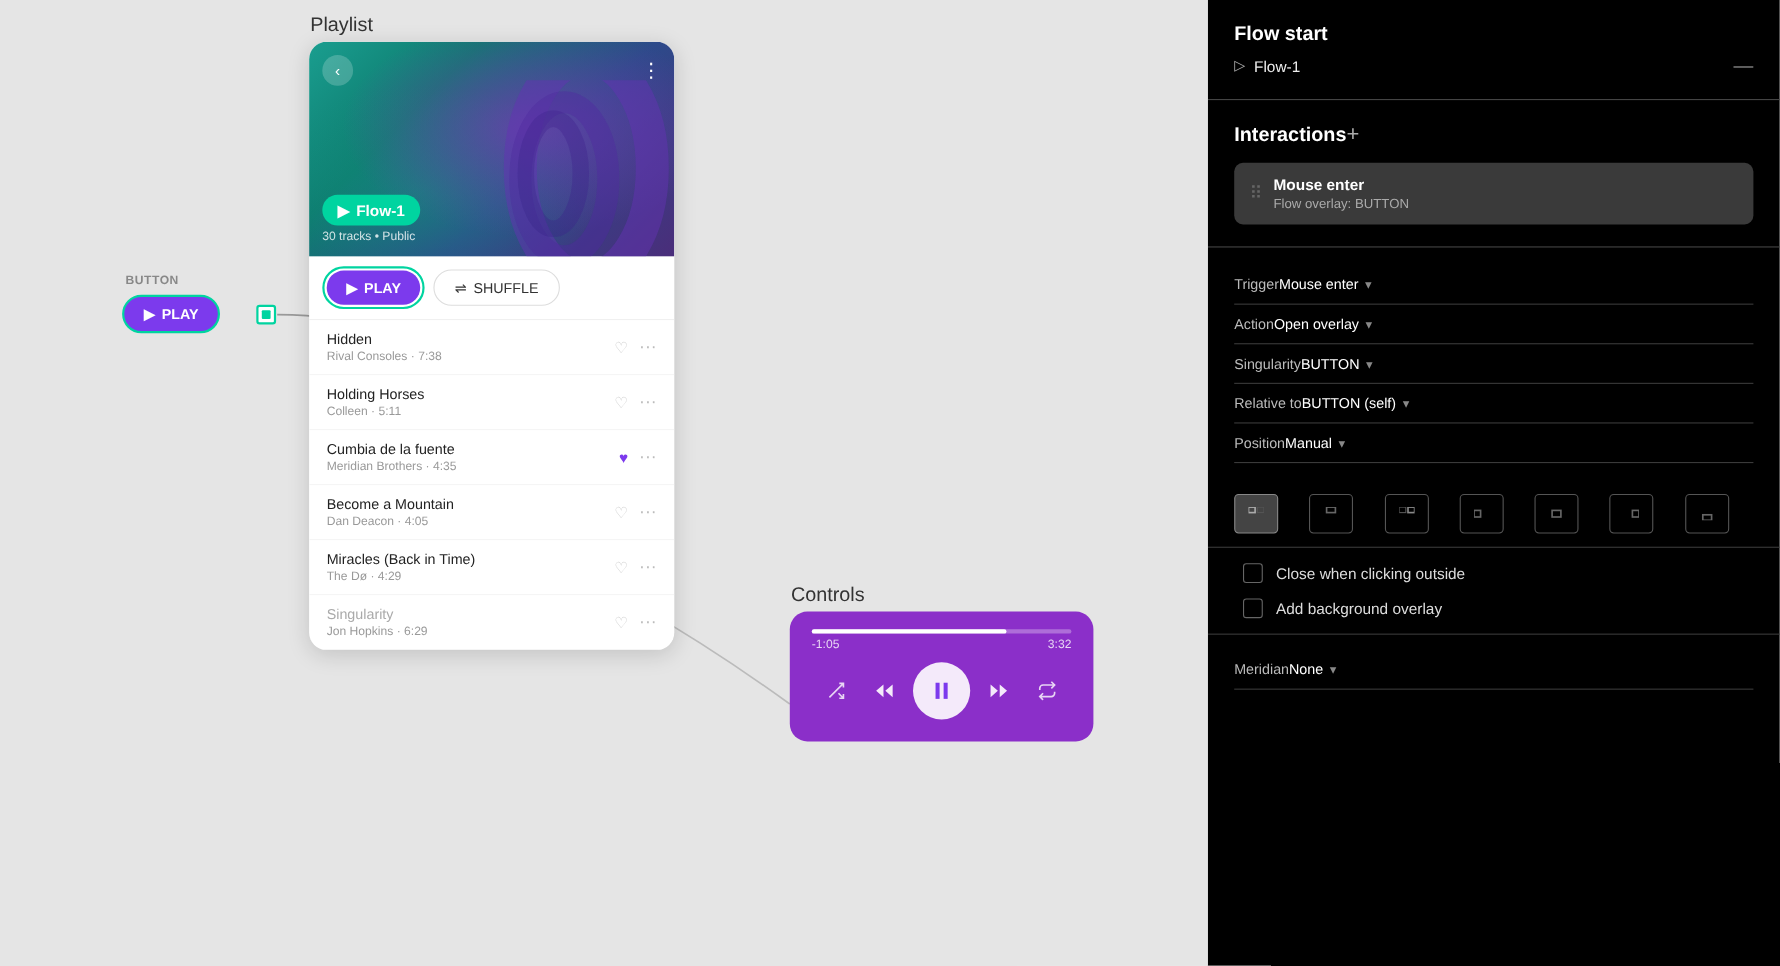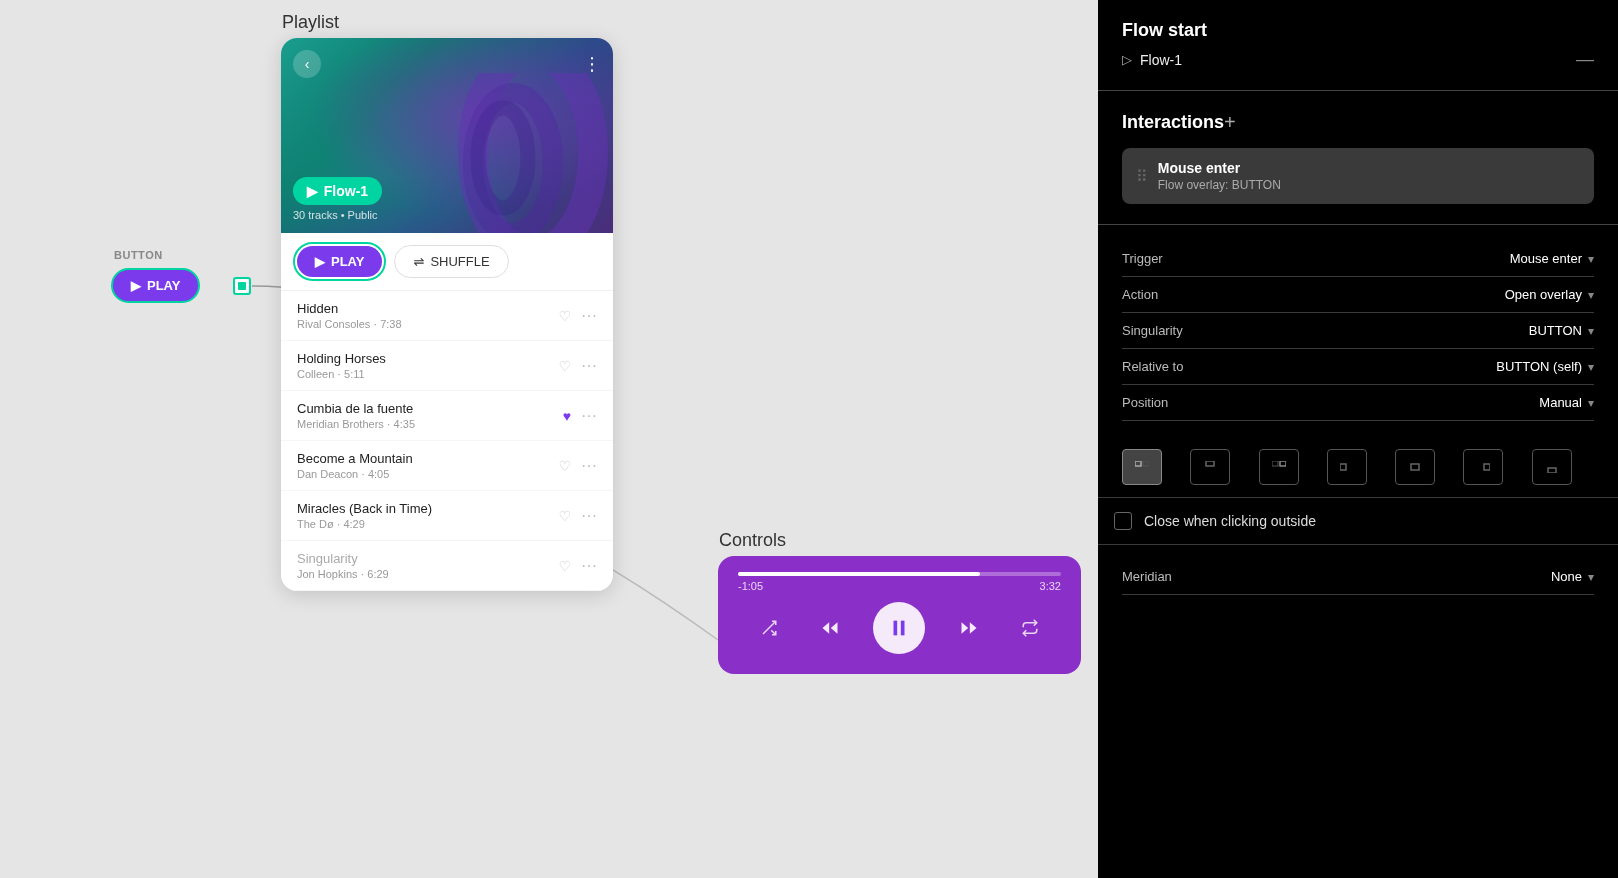--- a/index.html
+++ b/index.html
@@ -253,21 +253,21 @@
       left: 719px;
       font-size: 18px;
       font-weight: 400;
       color: #333;
     }
 
     .controls-widget {
       position: absolute;
       top: 556px;
       left: 718px;
-      width: 363px;
+      width: 276px;
       background: #8b2fc9;
       border-radius: 16px;
       padding: 16px 20px 20px;
     }
 
     .progress-bar-container {
       margin-bottom: 6px;
     }
 
     .progress-bar-bg {
@@ -434,21 +434,21 @@
     .properties-section {
       padding: 16px 24px;
       display: flex;
       flex-direction: column;
       gap: 0;
     }
 
     .prop-row {
       display: flex;
       align-items: center;
-      justify-content: space-between;
+      justify-content: flex-start;
       padding: 10px 0;
       border-bottom: 1px solid #3a3a3a;
     }
 
     .prop-label {
       font-size: 13px;
       color: #bbb;
     }
 
     .prop-value-btn {
@@ -492,21 +492,21 @@
       justify-content: center;
     }
 
     .pos-btn.active {
       border-color: #888;
       background: #444;
     }
 
     
     .checkbox-section {
-      padding: 14px 16px;
+      padding: 14px 32px;
       border-bottom: 1px solid #3a3a3a;
       display: flex;
       flex-direction: column;
       gap: 14px;
     }
 
     .checkbox-row {
       display: flex;
       align-items: center;
       gap: 12px;
@@ -825,20 +825,24 @@
           </svg>
       </button>
     </div>
   </div>
 
   <div class="checkbox-section">
     <div class="checkbox-row">
       <div class="custom-checkbox"></div>
       <span class="checkbox-label">Close when clicking outside</span>
     </div>
+    <div class="checkbox-row">
+      <div class="custom-checkbox"></div>
+      <span class="checkbox-label">Add background overlay</span>
+    </div>
   </div>
 
   <div class="animation-section">
     <div class="prop-row">
       <span class="prop-label">Meridian</span>
       <button class="prop-value-btn">
         <span>None</span>
         <span class="chevron-down">▾</span>
       </button>
     </div>

